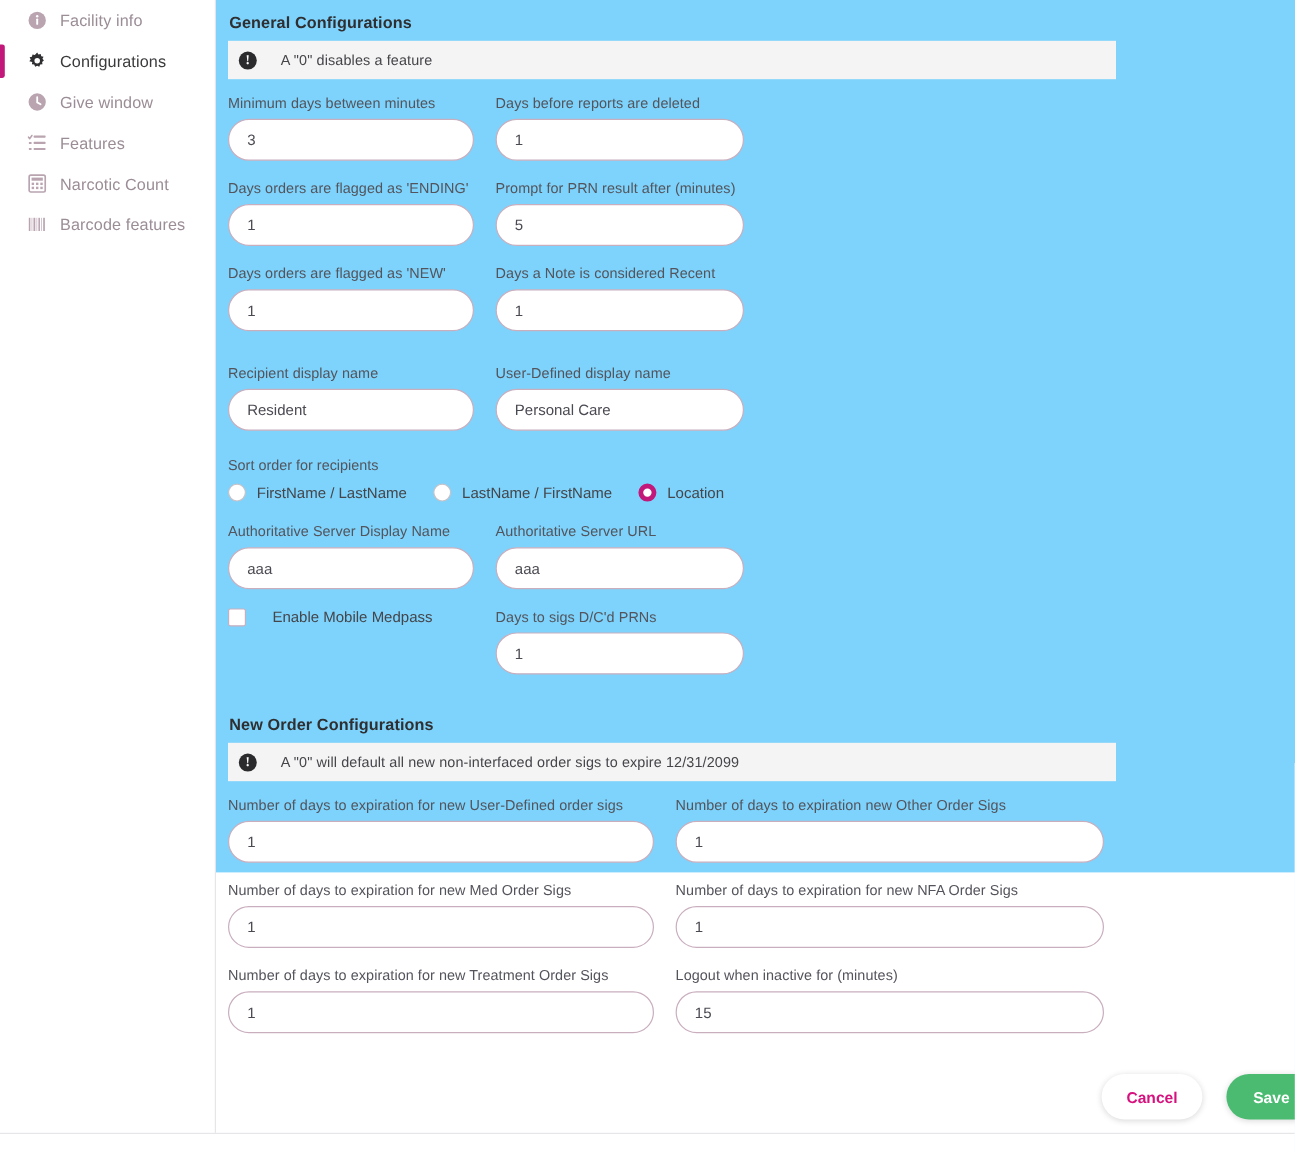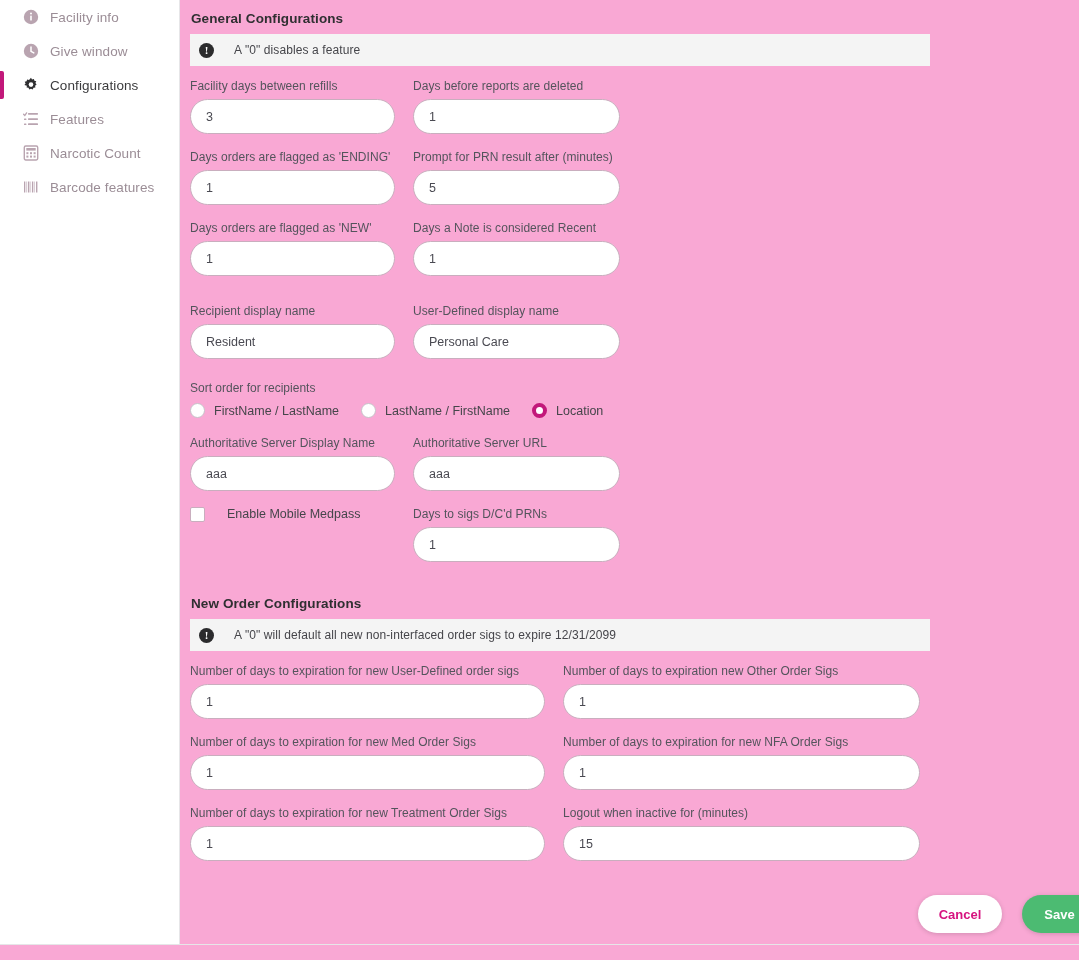--- a/index.html
+++ b/index.html
@@ -5,23 +5,23 @@
   * { box-sizing: border-box; }
   html, body {
     margin: 0; padding: 0;
     width: 1079px; height: 960px;
     background: #ffffff;
     font-family: "Liberation Sans", sans-serif;
     overflow: hidden;
   }
   .app {
     position: relative;
-    width: 1079px; height: 960px;
+    width: 1079px; height: 727px;
     display: flex;
-    background: #f9a8d4;
+    background: #7dd3fc;
   }
 
   
   .sidebar {
     width: 180px;
     flex: 0 0 180px;
     background: #ffffff;
     border-right: 1px solid #e6e6e8;
     padding-top: 0px;
     position: relative;
@@ -222,40 +222,40 @@
       <span class="nav-icon">
         <svg width="16" height="16" viewBox="0 0 16 16">
             <circle cx="8" cy="8" r="7.2" fill="#b9a4b0"></circle>
             <rect x="7.2" y="6.4" width="1.6" height="5.2" rx=".7" fill="#fff"></rect>
             <circle cx="8" cy="4.6" r="1" fill="#fff"></circle>
           </svg>
       </span>
       <span class="nav-label">Facility info</span>
     </div>
 
+    <div class="nav-item active">
+      <span class="accent"></span>
+      <span class="nav-icon">
+        <svg width="16" height="16" viewBox="0 0 16 16" fill="#2f2f31">
+          <path d="M8 0.8l1 1.6 1.9-.5.5 1.9 1.9.5-.9 1.7 1.2 1.5-1.5 1.2.3 1.9-1.9.2-.8 1.8-1.7-.9-1.7.9-.8-1.8-1.9-.2.3-1.9L1.4 8l1.2-1.5-.9-1.7 1.9-.5.5-1.9 1.9.5z"></path>
+          <circle cx="8" cy="7.6" r="2.3" fill="#ffffff"></circle>
+        </svg>
+      </span>
+      <span class="nav-label">Configurations</span>
+    </div>
+
     <div class="nav-item">
       <span class="accent"></span>
       <span class="nav-icon">
         <svg width="16" height="16" viewBox="0 0 16 16">
             <circle cx="8" cy="8" r="7.2" fill="#b9a4b0"></circle>
             <path d="M8 4v4.3l2.8 1.6" stroke="#fff" stroke-width="1.5" fill="none" stroke-linecap="round"></path>
           </svg>
       </span>
       <span class="nav-label">Give window</span>
-    </div>
-
-    <div class="nav-item active">
-      <span class="accent"></span>
-      <span class="nav-icon">
-        <svg width="16" height="16" viewBox="0 0 16 16" fill="#2f2f31">
-          <path d="M8 0.8l1 1.6 1.9-.5.5 1.9 1.9.5-.9 1.7 1.2 1.5-1.5 1.2.3 1.9-1.9.2-.8 1.8-1.7-.9-1.7.9-.8-1.8-1.9-.2.3-1.9L1.4 8l1.2-1.5-.9-1.7 1.9-.5.5-1.9 1.9.5z"></path>
-          <circle cx="8" cy="7.6" r="2.3" fill="#ffffff"></circle>
-        </svg>
-      </span>
-      <span class="nav-label">Configurations</span>
     </div>
 
     <div class="nav-item">
       <span class="accent"></span>
       <span class="nav-icon">
         <svg width="16" height="16" viewBox="0 0 16 16" fill="#b9a4b0">
           <rect x="5" y="2" width="10" height="1.7" rx=".6"></rect>
           <rect x="5" y="7.2" width="10" height="1.7" rx=".6"></rect>
           <rect x="5" y="12.3" width="10" height="1.7" rx=".6"></rect>
           <path d="M0.6 3.3l1.2 1.2L3.6 1.9" stroke="#b9a4b0" stroke-width="1.3" fill="none" stroke-linecap="round"></path>
@@ -304,21 +304,21 @@
 
     <h2 class="section-title">General Configurations</h2>
 
     <div class="info-bar">
       <span class="info-ico">!</span>
       <span class="info-text">A "0" disables a feature</span>
     </div>
 
     <div class="row">
       <div class="field col-a">
-        <label class="lbl">Facility days between refills</label>
+        <label class="lbl">Minimum days between minutes</label>
         <input class="inp" value="3" style="">
       </div>
       <div class="field col-b">
         <label class="lbl">Days before reports are deleted</label>
         <input class="inp" value="1" style="">
       </div>
     </div>
 
     <div class="row">
       <div class="field col-a">

